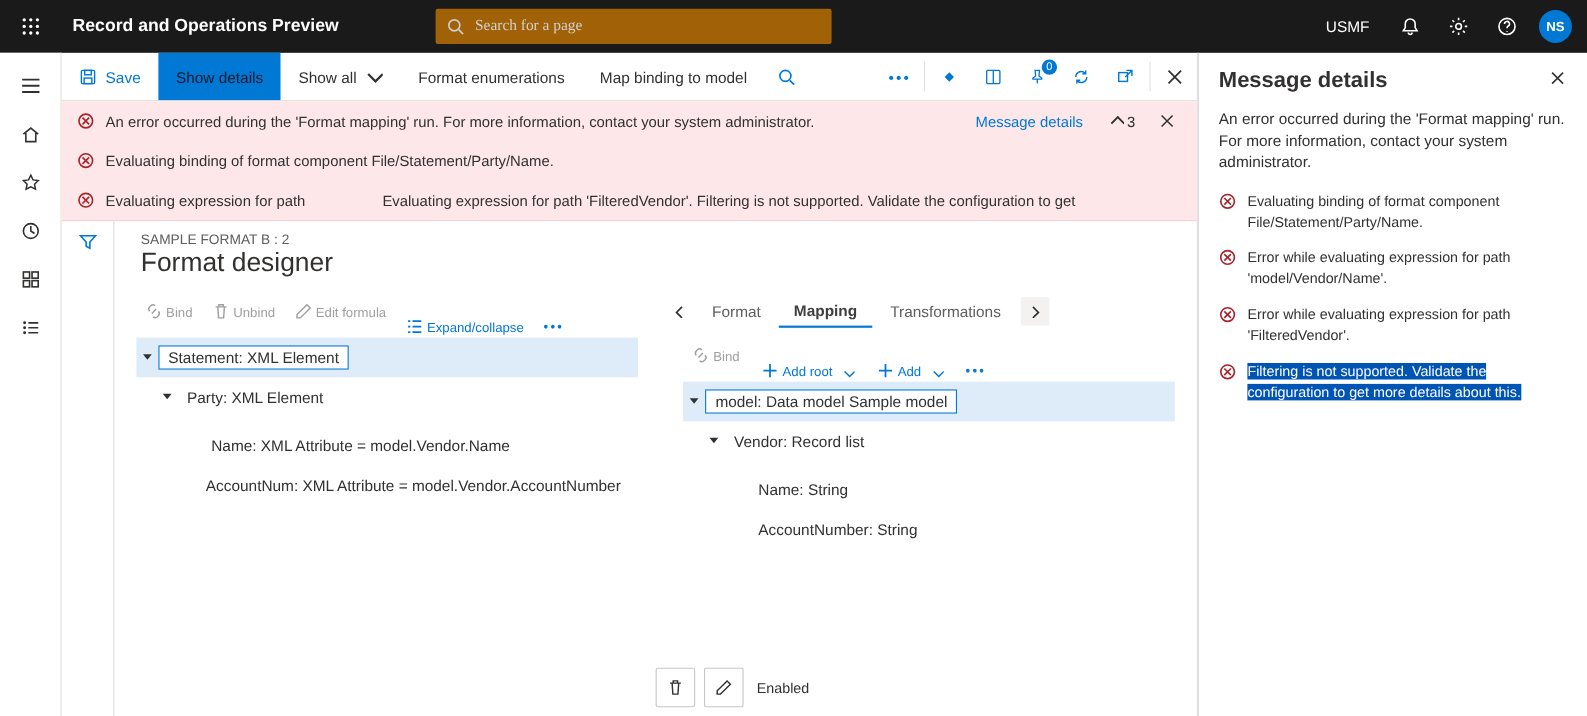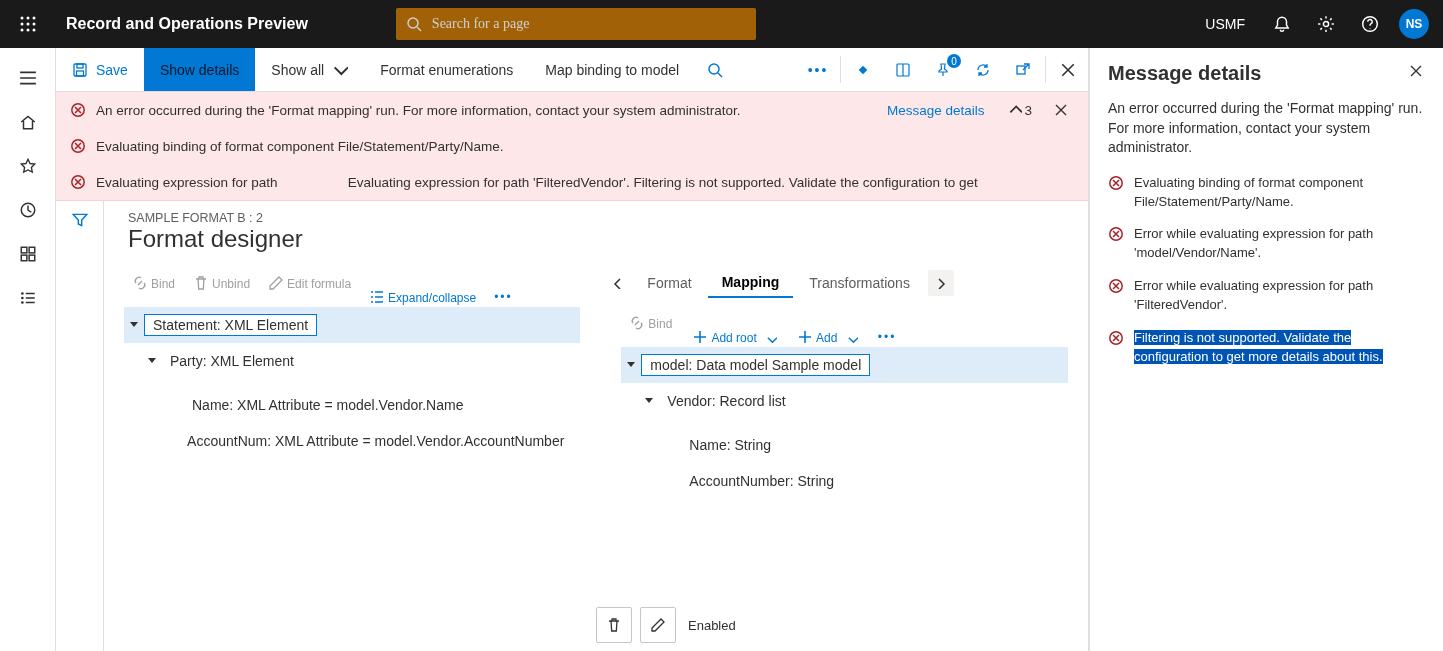--- a/index.html
+++ b/index.html
@@ -83,21 +83,21 @@
 .pane{display:flex;flex-direction:column;min-width:0;}
 .pane.left{flex:1.02;}
 .pane.right{flex:1;border-left:1px solid transparent;}
 
 .toolbar{display:flex;align-items:center;height:40px;padding:0 20px;gap:2px;}
 .t-btn{display:inline-flex;align-items:flex-end;gap:3px;padding:4px 8px;cursor:pointer;color:#a19f9d;font-size:12px;border-radius:2px;}
 .t-btn.enabled{color:var(--blue);margin-top:28px;}
 .t-btn svg{width:16px;height:16px;}
 .dots{letter-spacing:2px;}
 .tab{padding:6px 14px;cursor:pointer;color:var(--gray);font-size:14px;}
-.tab.active{color:#000000;font-weight:600;border-bottom:2px solid var(--blue);}
+.tab.active{color:#404040;font-weight:600;border-bottom:2px solid var(--blue);}
 .tab-nav{width:26px;height:26px;display:flex;align-items:center;justify-content:center;cursor:pointer;color:#323130;}
 .tab-nav.box{background:#f3f2f1;border-radius:2px;margin-left:2px;}
 .tab-nav svg{width:12px;height:12px;}
 
 .tree{padding:4px 20px;overflow:auto;}
 .node{display:flex;align-items:center;height:36px;padding:0 8px 0 0;font-size:14px;white-space:nowrap;}
 .node .chev{width:20px;display:flex;justify-content:center;cursor:pointer;}
 .node .chev svg{width:10px;height:10px;}
 .node .lbl{padding:2px 8px;}
 .node.sel{background:var(--sel2);}

